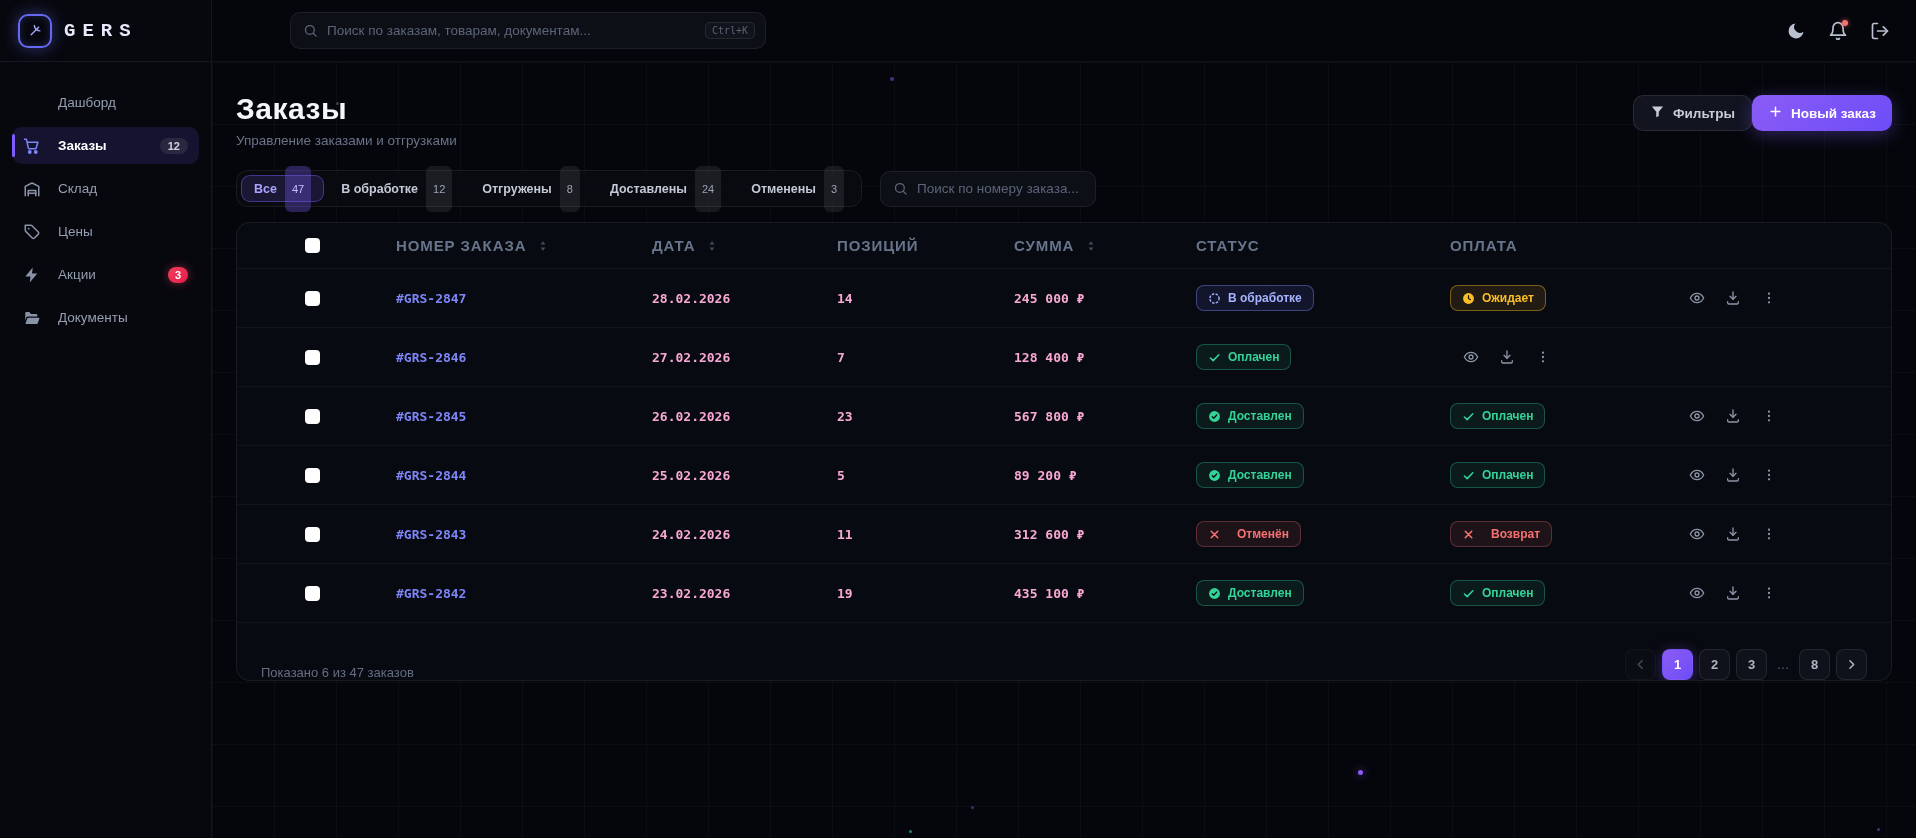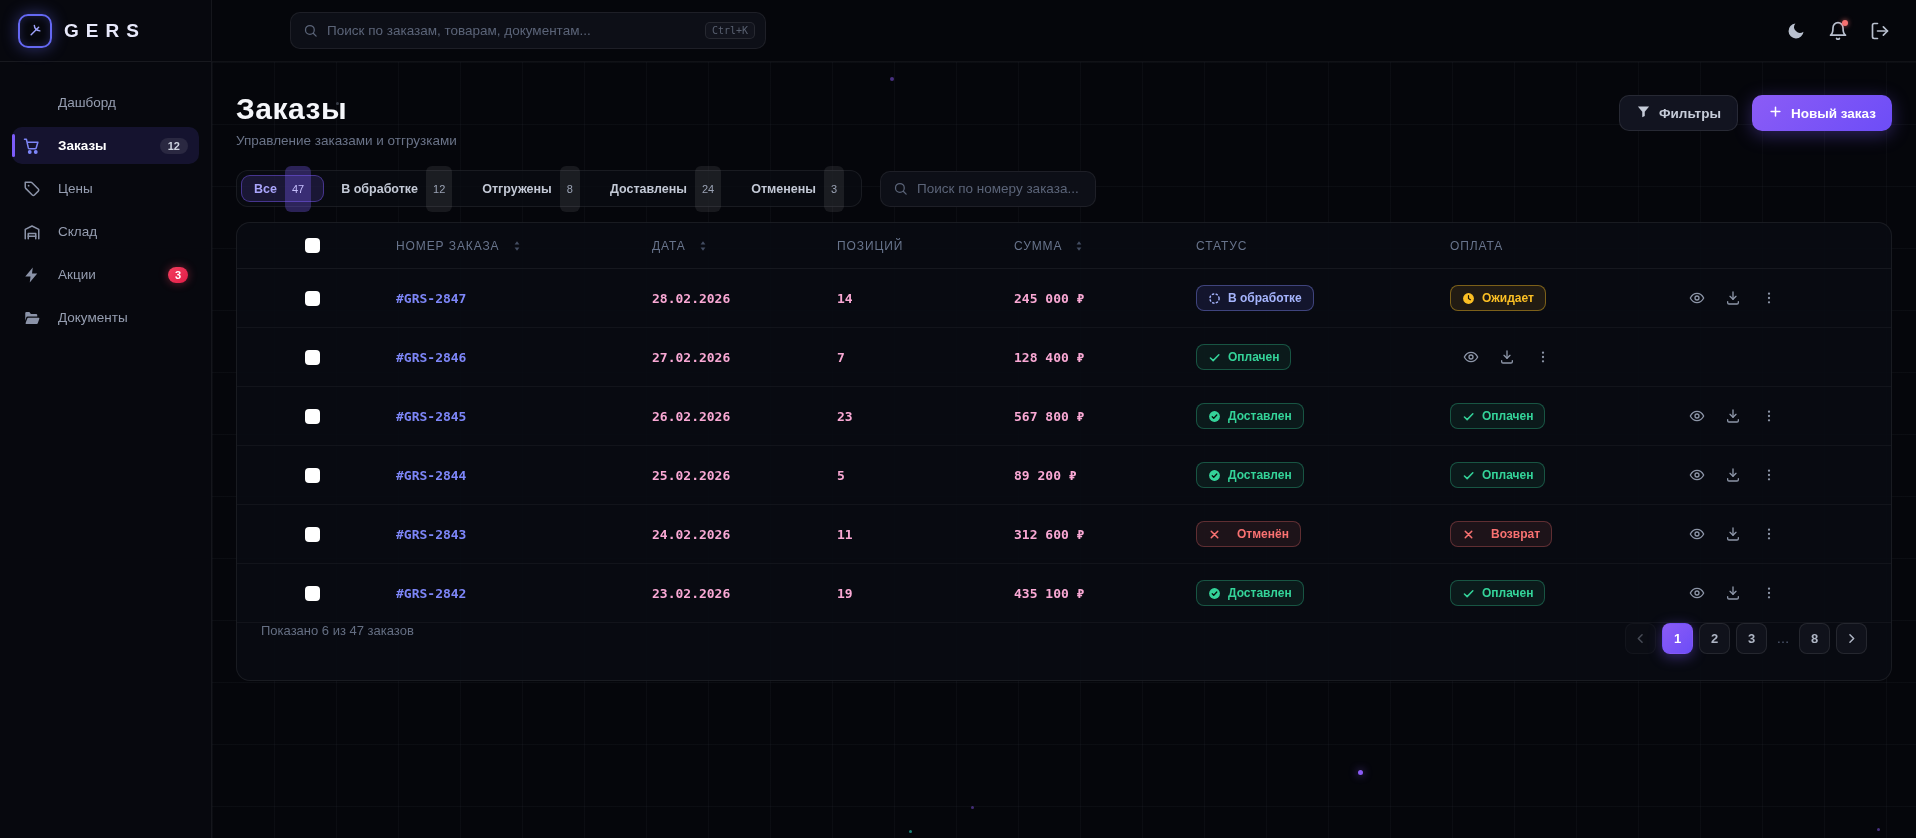--- a/index.html
+++ b/index.html
@@ -7,21 +7,21 @@
   body {
     background:#05060b; color:#e5e7eb; overflow:hidden;
     font-family:"Liberation Sans", sans-serif;
   }
   .app { display:flex; width:100%; height:100%; }
 
   
   .sidebar { flex:0 0 212px; width:212px; background:#07080e;
     border-right:1px solid rgba(255,255,255,.06); display:flex; flex-direction:column; }
   .logo-row { height:62px; flex:0 0 62px; display:flex; align-items:center; gap:12px;
-    padding:0 18px; border-bottom:1px solid rgba(255,255,255,.07); }
+    padding:0 18px; border-bottom:1px solid rgba(255,255,255,.07);font-family:Liberation Mono, monospace; }
   .logo-mark { width:34px; height:34px; border-radius:10px; border:2px solid #6468f2;
     display:flex; align-items:center; justify-content:center; color:#9ea2fb;
     box-shadow:0 0 16px rgba(100,104,242,.45), inset 0 0 8px rgba(100,104,242,.25); }
   .logo-mark svg { width:19px; height:19px; }
   .logo-text { font-weight:bold; letter-spacing:7px; font-size:19px; color:#e8e9fb; }
   .nav { padding:22px 12px; display:flex; flex-direction:column; gap:6px; }
   .nav-item { position:relative; height:37px; border-radius:10px; display:flex; align-items:center;
     gap:17px; padding:0 11px; color:#969eb1; font-size:13.5px; cursor:pointer; }
   .nav-item .ic { width:18px; height:18px; flex:0 0 18px; color:#8b93a8; }
   .nav-item .ic svg { width:18px; height:18px; }
@@ -58,21 +58,21 @@
   .content { flex:1; position:relative; padding:30px 24px 0 24px;
     background-image:
       linear-gradient(rgba(130,140,170,.05) 1px, transparent 1px),
       linear-gradient(90deg, rgba(130,140,170,.05) 1px, transparent 1px);
     background-size:62px 62px; }
   .dot { position:absolute; border-radius:50%; pointer-events:none; }
 
   .page-head { display:flex; justify-content:space-between; align-items:flex-start; }
   h1 { font-size:30px; letter-spacing:.5px; color:#f5f6fa; margin-bottom:7px; }
   .subtitle { font-size:13.5px; color:#6a7388; }
-  .head-actions { display:flex; gap:14px; margin-top:3px; }
+  .head-actions { display:flex; gap:0; margin-top:3px; }
   .btn { height:36px; padding:0 16px; border-radius:10px; font-size:13.5px; font-weight:bold;
     display:flex; gap:8px; align-items:center; cursor:pointer; border:none;
     font-family:"Liberation Sans",sans-serif; }
   .btn svg { width:15px; height:15px; }
   .btn-ghost { background:#121420; border:1px solid rgba(255,255,255,.09); color:#c6ccd9; }
   .btn-primary { background:linear-gradient(135deg,#8b5cf6,#6d4df7); color:#fff;
     box-shadow:0 4px 18px rgba(124,92,250,.35); }
 
   .controls { display:flex; align-items:center; gap:18px; margin-top:22px; }
   .tabs { display:flex; gap:4px; padding:4px; background:rgba(10,12,19,.75);
@@ -85,21 +85,21 @@
   .tab.active { background:rgba(124,92,250,.16); border-color:rgba(124,92,250,.45); color:#a9a4fb; }
   .tab.active .cnt { background:rgba(124,92,250,.32); color:#c6bffd; }
   .order-search { width:216px; height:36px; }
 
   
   .card { margin-top:15px; background:rgba(9,11,18,.92); border:1px solid rgba(255,255,255,.07);
     border-radius:14px; overflow:hidden; }
   .trow { display:grid; grid-template-columns:159px 256px 185px 177px 182px 254px 226px 1fr;
     align-items:center; }
   .t-head .trow { height:46px; border-bottom:1px solid rgba(255,255,255,.06); }
-  .th { display:flex; align-items:center; gap:13px; font-size:12px; font-weight:normal;
+  .th { display:flex; align-items:center; gap:13px; font-size:15px; font-weight:bold;
     color:#68748c; letter-spacing:.9px; }
   .th .sort { width:8px; height:12px; color:#434d62; display:flex; }
   .th .sort svg { width:8px; height:12px; }
   .t-body .trow { height:59px; border-bottom:1px solid rgba(255,255,255,.045); }
   .checkbox { width:15px; height:15px; border-radius:4px; background:#ffffff; margin-left:68px;
     display:block; cursor:pointer; }
   .mono { font-family:"DejaVu Sans Mono",monospace; font-weight:bold; font-size:13px; }
   .order-link { color:#7d86f8; cursor:pointer; text-decoration:none;
     font-family:"DejaVu Sans Mono",monospace; font-weight:bold; font-size:13px; }
   .c-date,.c-items,.c-total { color:#f9a8d4; }
@@ -110,21 +110,21 @@
   .st-processing { color:var(--status-processing,#a5b4fc); background:rgba(99,102,241,.13); border-color:rgba(129,140,248,.4); }
   .st-shipped    { color:var(--status-shipped,#2dd4bf);   background:rgba(45,212,191,.08); border-color:rgba(45,212,191,.35); }
   .st-delivered, .st-paid { color:var(--status-delivered,#34d399); background:rgba(52,211,153,.08); border-color:rgba(52,211,153,.32); }
   .st-cancelled, .st-refund { color:var(--status-cancelled,#f87171); background:rgba(248,113,113,.09); border-color:rgba(248,113,113,.3);gap:16px; }
   .st-pending { color:var(--payment-pending,#fbbf24); background:rgba(251,191,36,.1); border-color:rgba(251,191,36,.42); }
   .actions { display:flex; align-items:center; gap:10px; padding-left:8px; }
   .act-btn { width:26px; height:26px; border-radius:7px; display:flex; align-items:center;
     justify-content:center; color:#8d96a8; cursor:pointer; }
   .act-btn svg { width:16px; height:16px; }
 
-  .t-foot { height:57px; display:flex; align-items:flex-start; padding:0 24px;
+  .t-foot { height:57px; display:flex; align-items:flex-end; padding:0 24px;
     color:#646e82; font-size:13px; }
   .pager { margin-left:auto; display:flex; align-items:center; gap:6px; }
   .pages { display:flex; gap:6px; align-items:center; }
   .page-btn { width:31px; height:31px; border-radius:8px; border:1px solid rgba(255,255,255,.09);
     background:#10121b; color:#aeb5c4; font-size:13px; font-weight:bold; display:flex;
     align-items:center; justify-content:center; cursor:pointer;
     font-family:"Liberation Sans",sans-serif; }
   .page-btn svg { width:15px; height:15px; }
   .page-btn.active { background:linear-gradient(135deg,#8b5cf6,#6d4df7); border-color:transparent;
     color:#fff; box-shadow:0 3px 14px rgba(124,92,250,.4); }
@@ -156,33 +156,33 @@
     <span class="ic"><svg viewBox="0 0 24 24" fill="none" stroke="currentColor" stroke-linecap="round" stroke-linejoin="round" stroke-width="2">
               <circle cx="9" cy="20" r="1.6" fill="currentColor"></circle>
               <circle cx="17" cy="20" r="1.6" fill="currentColor"></circle>
               <path d="M2 3h2.5l2.6 11.6a1.6 1.6 0 0 0 1.6 1.2h7.3a1.6 1.6 0 0 0 1.6-1.2L19.8 7H5.2"></path>
             </svg></span>
     <span class="nav-label">Заказы</span>
     <span class="nav-badge">12</span>
   </div>
         <div class="nav-item">
     <span class="ic"><svg viewBox="0 0 24 24" fill="none" stroke="currentColor" stroke-linecap="round" stroke-linejoin="round" stroke-width="2">
-              <path d="M3 3h7.6a2 2 0 0 1 1.4.6l8.4 8.4a2 2 0 0 1 0 2.8l-5.2 5.2a2 2 0 0 1-2.8 0L3.6 11.2A2 2 0 0 1 3 9.8V3z"></path>
-              <circle cx="7.5" cy="7.5" r="1.2" fill="currentColor" stroke="none"></circle>
-            </svg></span>
-    <span class="nav-label">Цены</span>
-
-  </div>
-        <div class="nav-item">
-    <span class="ic"><svg viewBox="0 0 24 24" fill="none" stroke="currentColor" stroke-linecap="round" stroke-linejoin="round" stroke-width="2">
               <path d="M3 21V8.5L12 4l9 4.5V21"></path>
               <path d="M7 21v-7h10v7"></path>
               <path d="M7 17.5h10"></path>
             </svg></span>
     <span class="nav-label">Склад</span>
+
+  </div>
+        <div class="nav-item">
+    <span class="ic"><svg viewBox="0 0 24 24" fill="none" stroke="currentColor" stroke-linecap="round" stroke-linejoin="round" stroke-width="2">
+              <path d="M3 3h7.6a2 2 0 0 1 1.4.6l8.4 8.4a2 2 0 0 1 0 2.8l-5.2 5.2a2 2 0 0 1-2.8 0L3.6 11.2A2 2 0 0 1 3 9.8V3z"></path>
+              <circle cx="7.5" cy="7.5" r="1.2" fill="currentColor" stroke="none"></circle>
+            </svg></span>
+    <span class="nav-label">Цены</span>
 
   </div>
         <div class="nav-item">
     <span class="ic"><svg viewBox="0 0 24 24" fill="currentColor">
               <path d="M13 2 3 14h7l-1 8 10-12h-7l1-8z"></path>
             </svg></span>
     <span class="nav-label">Акции</span>
     <span class="nav-badge danger">3</span>
   </div>
         <div class="nav-item">

